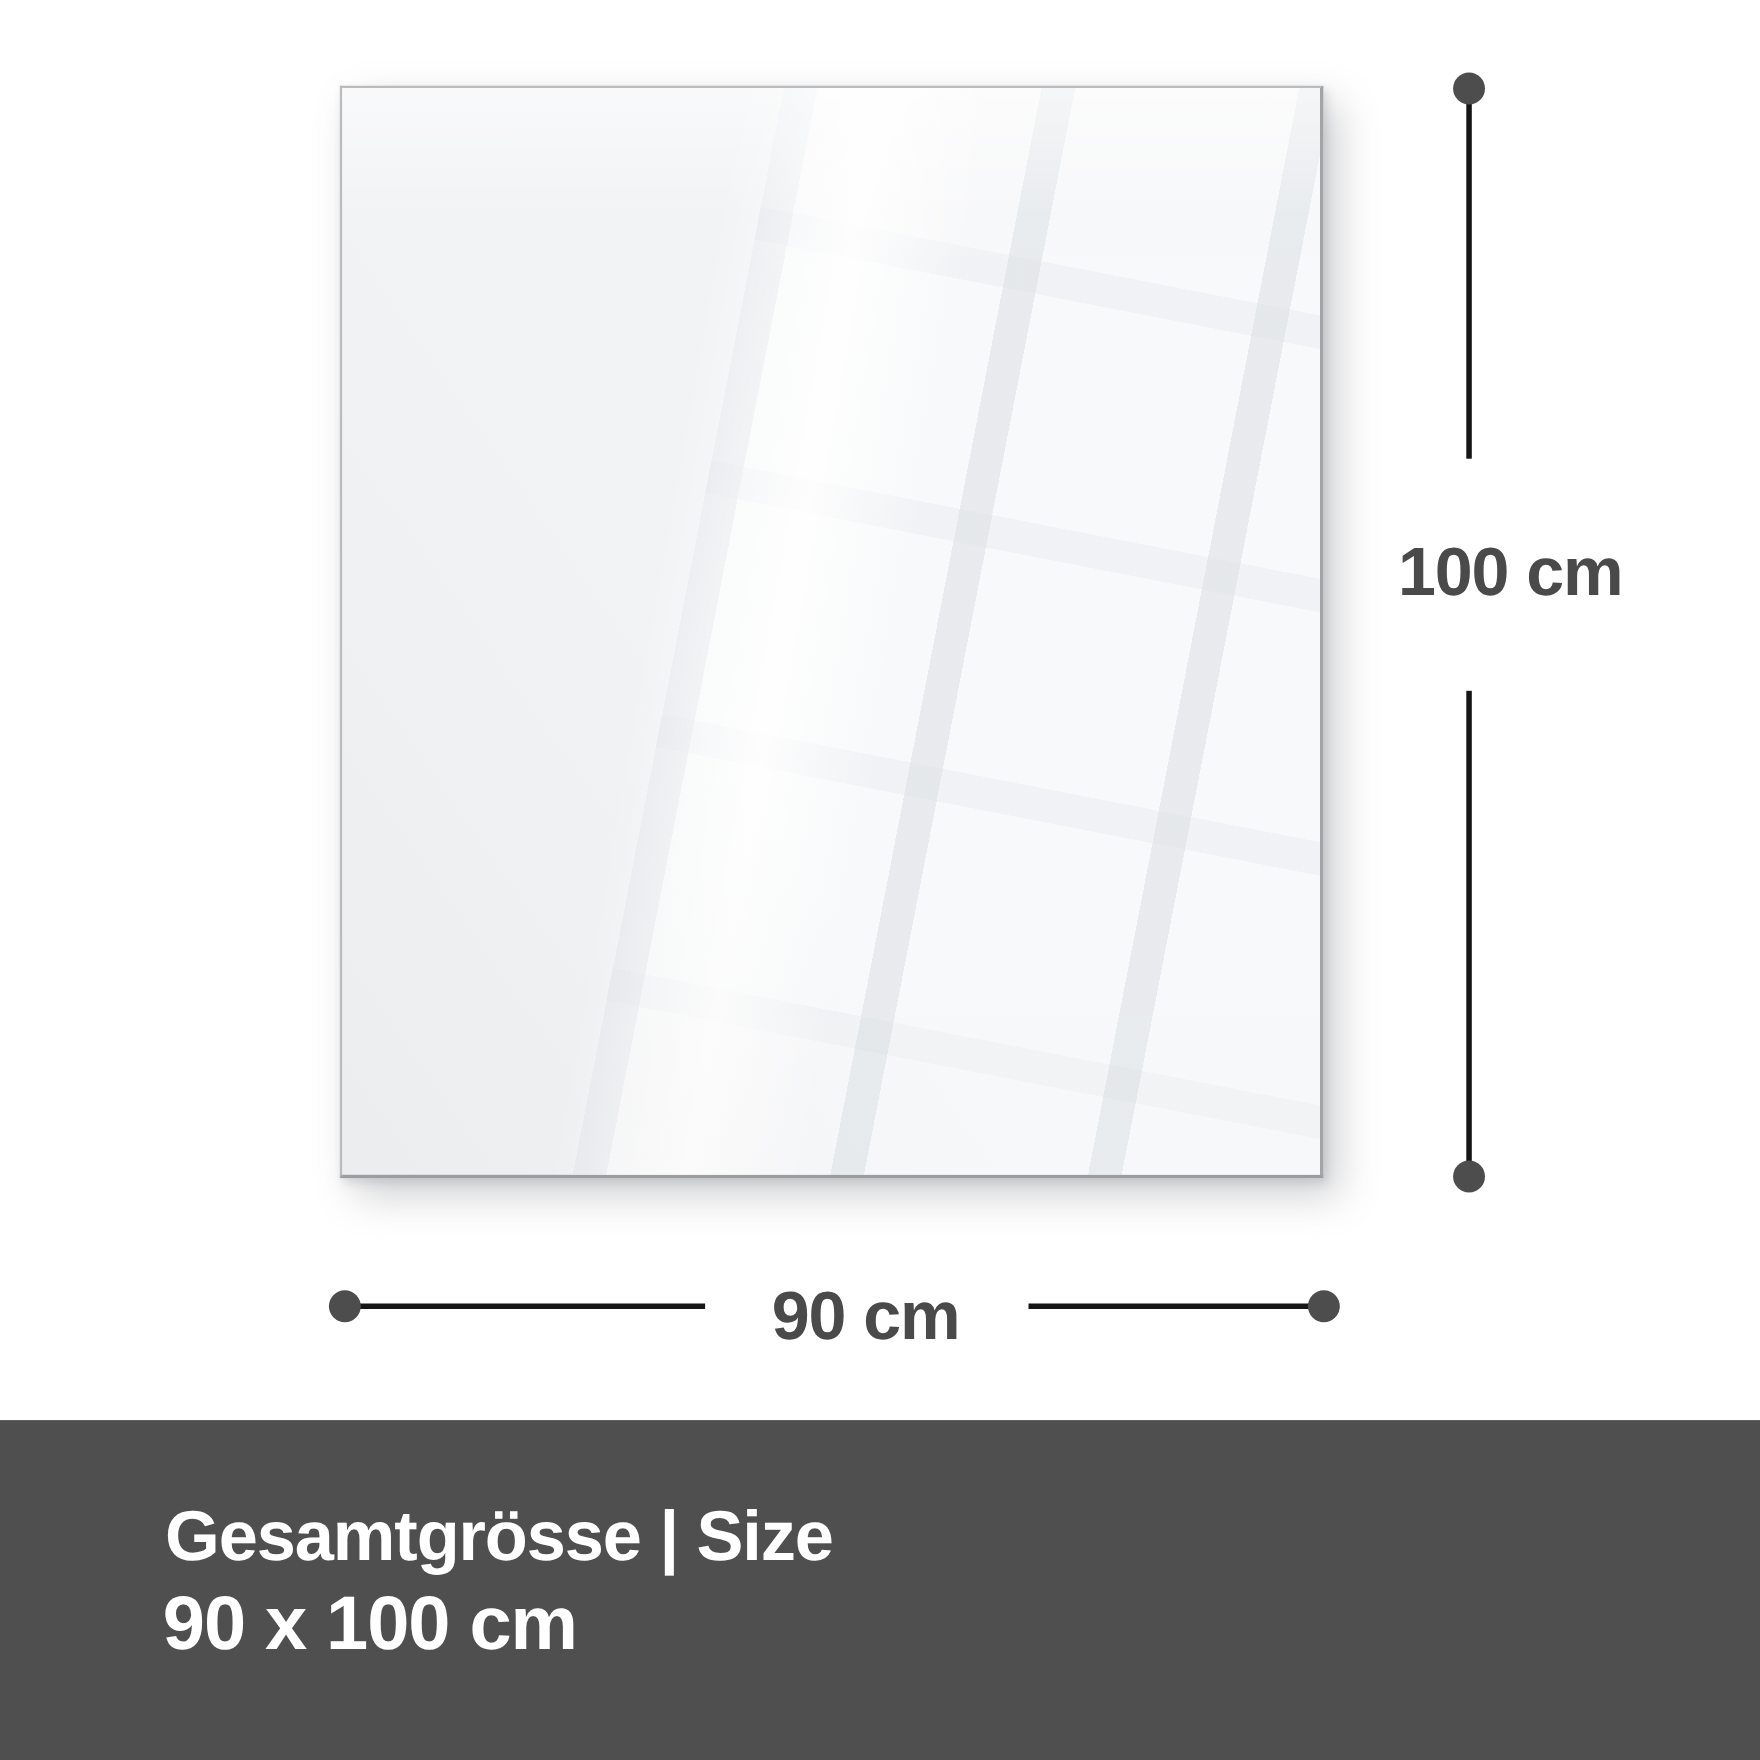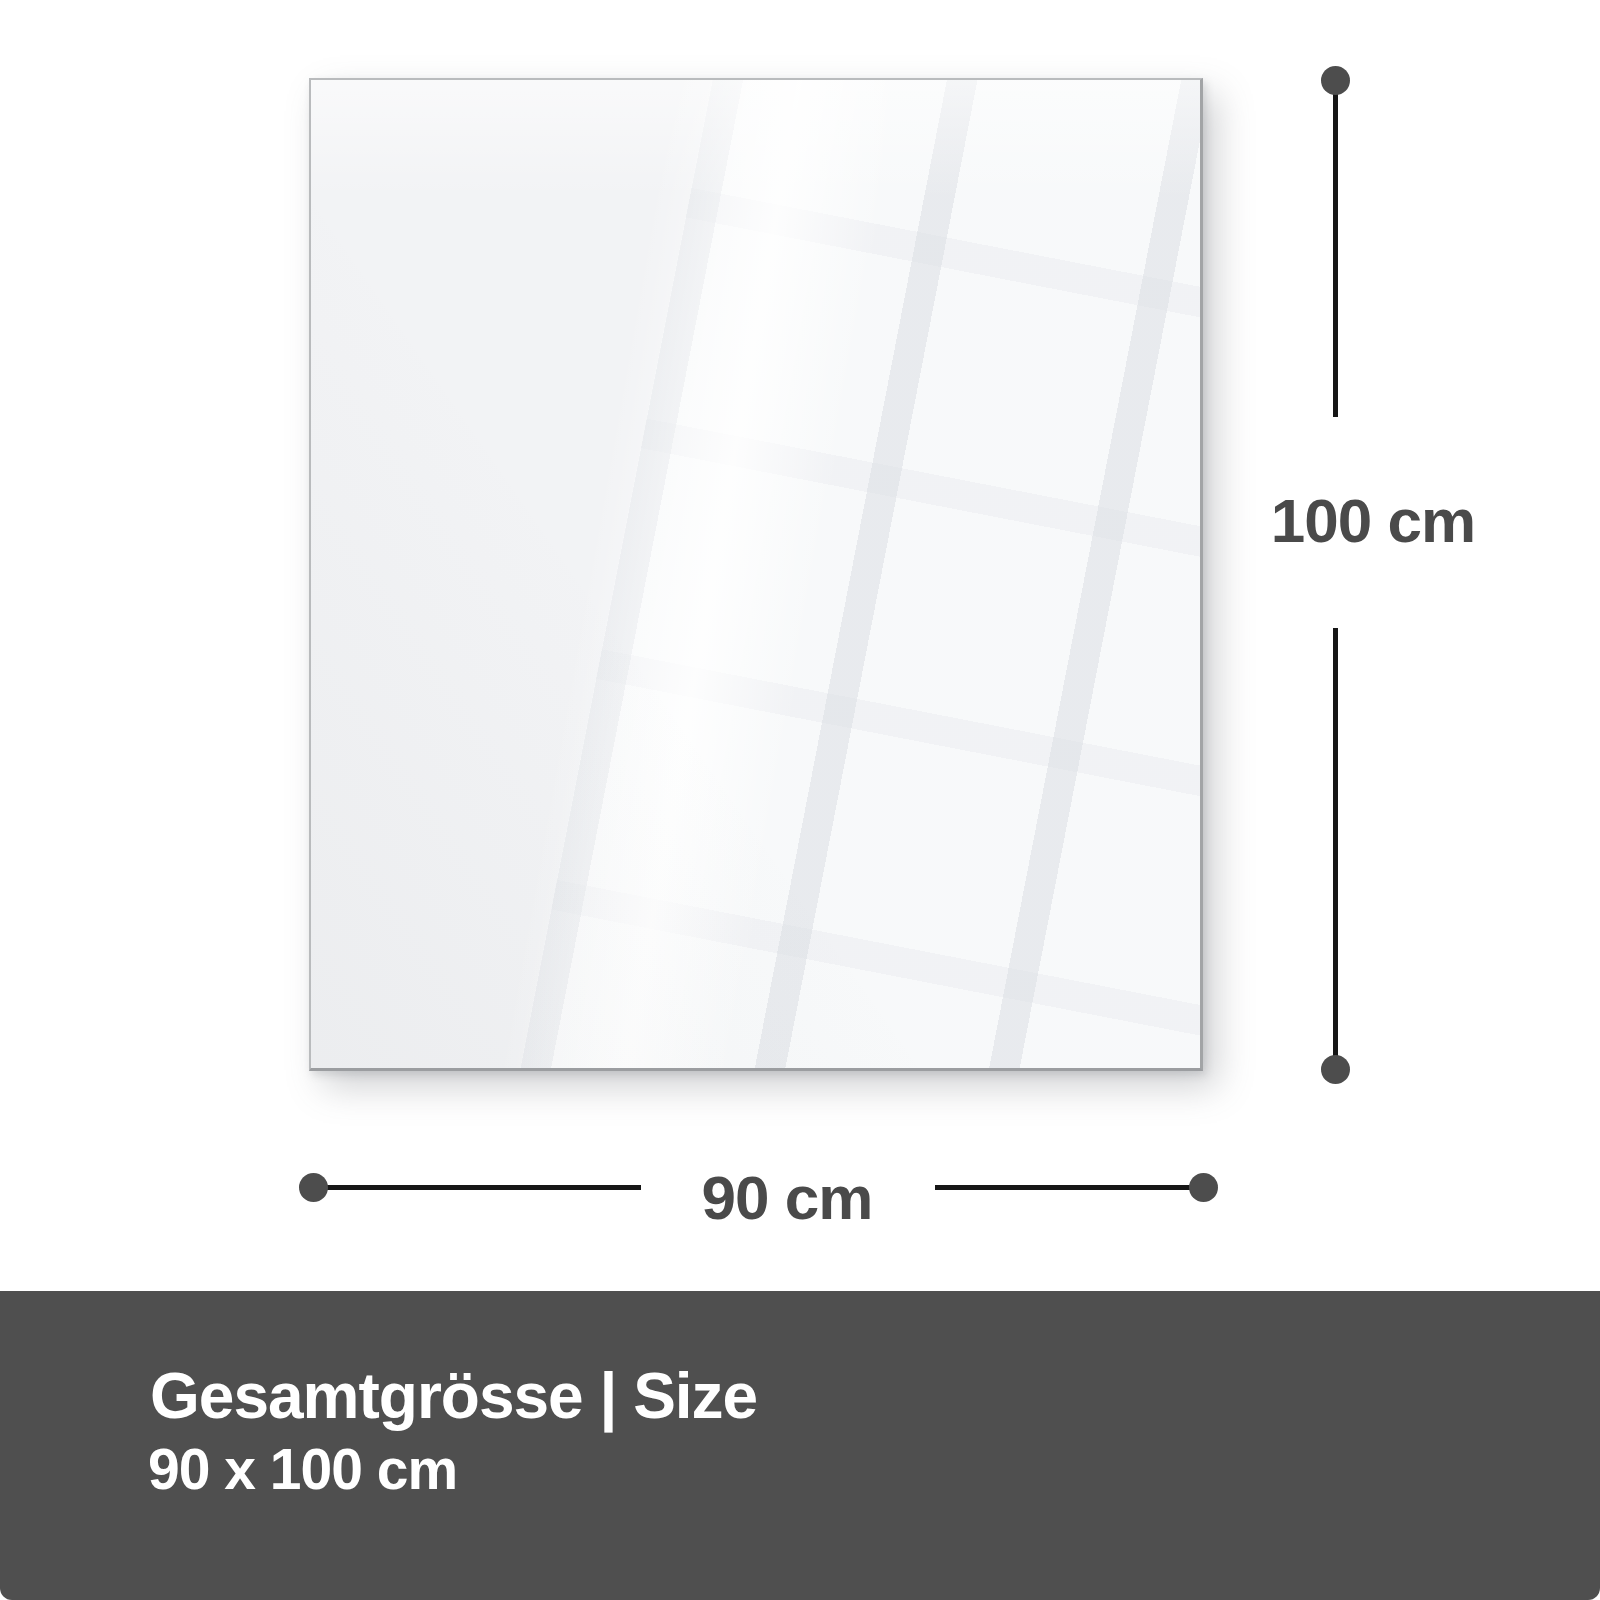--- a/index.html
+++ b/index.html
@@ -7,21 +7,20 @@
     padding: 0;
     background: #ffffff;
     font-family: "Liberation Sans", sans-serif;
   }
   #canvas {
     position: relative;
     width: 1600px;
     height: 1600px;
     background: var(--bg, #ffffff);
     overflow: hidden;
-    border-radius: 12px;
   }
 
   
   .panel {
     position: absolute;
     left: 309px;
     top: 78px;
     width: 889px;
     height: 988px;
     background: #f2f3f5;
@@ -127,21 +126,21 @@
     letter-spacing: -1px;
     line-height: 1;
     white-space: nowrap;
   }
   .footer .size {
     position: absolute;
     left: 148px;
     top: 1441px;
     margin-top: -1291px;
     color: #ffffff;
-    font-size: 57px;
+    font-size: 69px;
     font-weight: 700;
     letter-spacing: -1px;
     line-height: 1;
     white-space: nowrap;
   }
 </style>
 </head>
 <body>
 
 <div id="canvas" style="--bg: #ffffff; --line: #161616; --dot: #4d4d4d; --label: #4a4a4a; --footer: #4f4f4f;">

